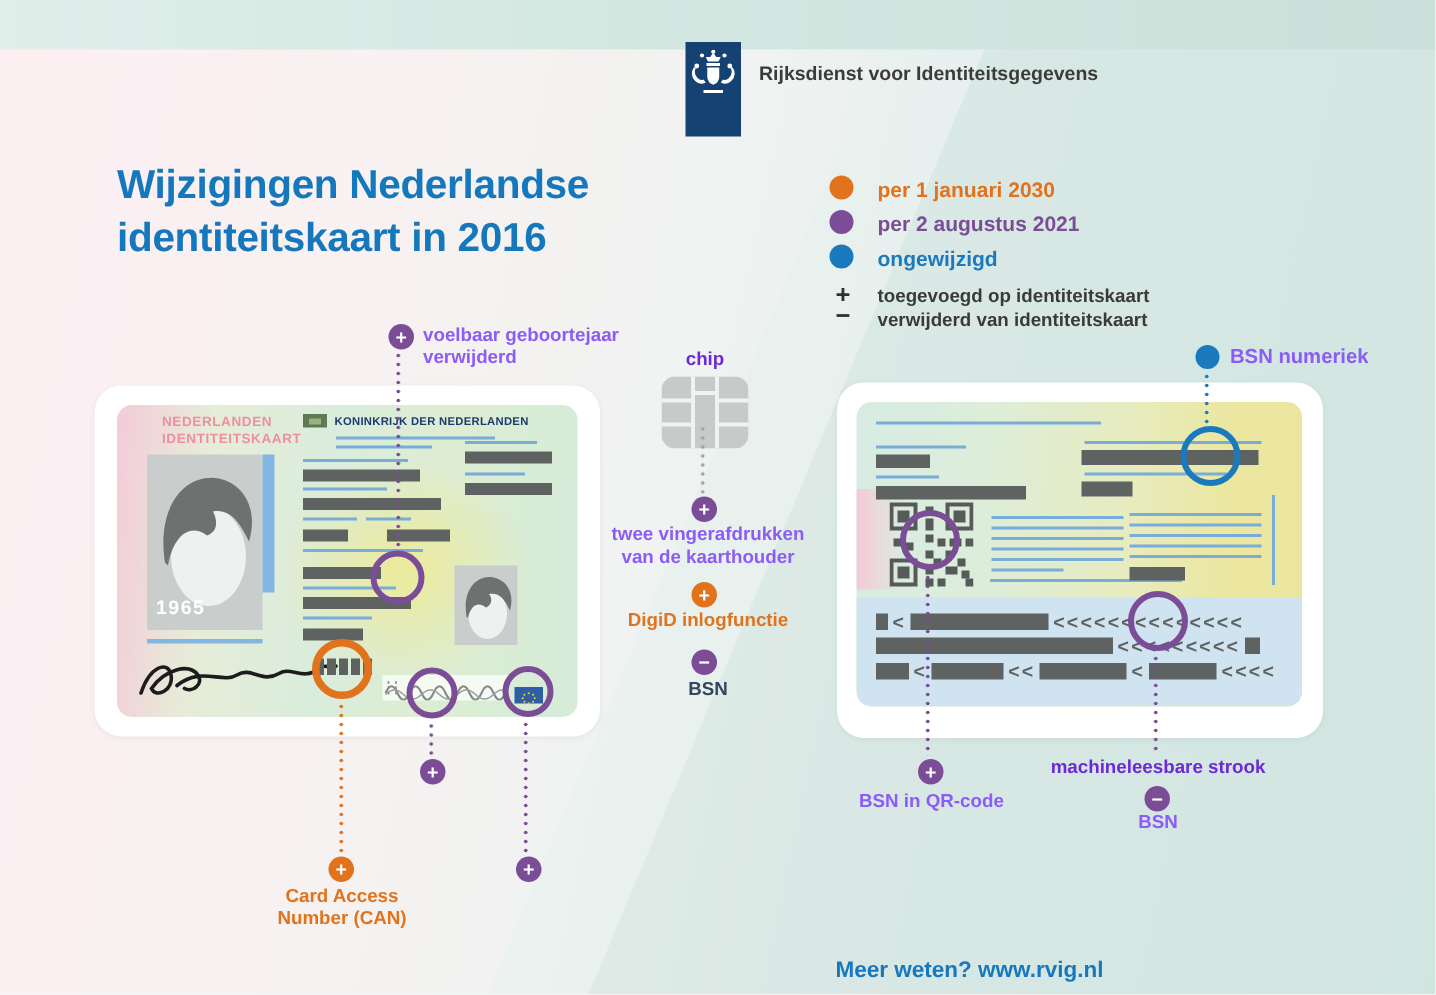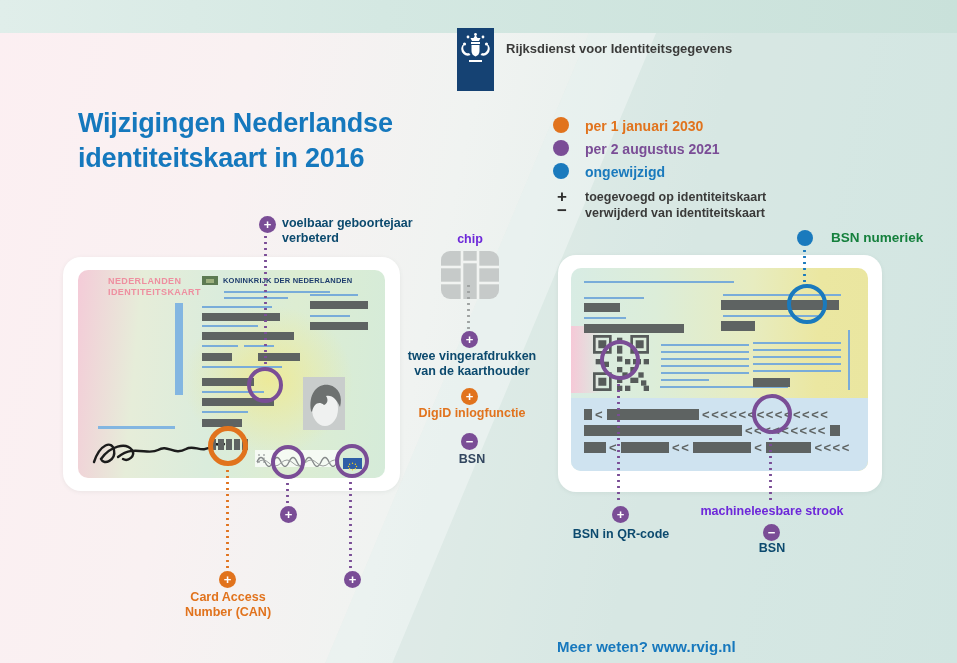--- a/index.html
+++ b/index.html
@@ -49,23 +49,23 @@
   .ring.blue{border-color:#1a7abd;border-width:4.5px;}
   .badge{position:absolute;width:17px;height:17px;border-radius:50%;color:#fff;font-weight:bold;font-size:13px;
          display:flex;align-items:center;justify-content:center;line-height:1;}
   .badge.purple{background:#7a4d96;} .badge.orange{background:#e1731d;}
   .dotv{position:absolute;width:3px;background-repeat:repeat-y;background-size:3px 6px;}
   .dp{background-image:radial-gradient(circle,#7a4d96 1.1px,transparent 1.4px);}
   .do{background-image:radial-gradient(circle,#e1731d 1.1px,transparent 1.4px);}
   .db{background-image:radial-gradient(circle,#1a7abd 1.1px,transparent 1.4px);}
   .dg{background-image:radial-gradient(circle,#9fa3a2 1.1px,transparent 1.4px);}
 
-  .ann{position:absolute;font-weight:bold;font-size:12.5px;line-height:15px;color:#0c4a6e;}
+  .ann{position:absolute;font-weight:bold;font-size:12.5px;line-height:15px;color:#8b5cf6;}
   .ann.center{text-align:center;}
-  .ann.orange{color:#e1731d;} .ann.blue{color:#15803d;margin-left:11px;}
+  .ann.orange{color:#e1731d;} .ann.blue{color:#8b5cf6;}
   .ann.dark{color:#6d28d9;font-weight:600;} .ann.navy{color:#32465f;}
 
   
   .mrz-row{position:absolute;display:flex;align-items:center;gap:3px;height:12px;}
   .mrz-bar{height:11px;background:#5e6362;flex:0 0 auto;}
   .mrz-chev{font-weight:bold;font-size:13px;color:#5e6362;letter-spacing:1.5px;line-height:11px;white-space:nowrap;}
 
   .footer-link{position:absolute;left:557px;top:638px;font-size:15px;font-weight:bold;color:#1778bd;}
 </style>
 </head>
@@ -139,20 +139,27 @@
     <i class="br" style="left:124px;top:108px;width:52px"></i>
     <i class="ln" style="left:124px;top:121px;width:62px"></i>
     <i class="br" style="left:124px;top:128px;width:72px"></i>
     <i class="ln" style="left:124px;top:141px;width:46px"></i>
     <i class="br" style="left:124px;top:149px;width:40px"></i>
     <i class="ln" style="left:232px;top:24px;width:48px"></i>
     <i class="br" style="left:232px;top:31px;width:58px"></i>
     <i class="ln" style="left:232px;top:45px;width:40px"></i>
     <i class="br" style="left:232px;top:52px;width:58px"></i>
 
+    <div class="photo" style="left:20px;top:33px;width:77px;height:117px">
+      <svg width="77" height="117" viewBox="0 0 77 117">
+        <ellipse cx="41" cy="68" rx="25" ry="33" fill="#eff1f0"></ellipse>
+        <path d="M12 72 C6 34 26 12 48 16 C66 20 74 38 68 58 C62 46 56 36 44 38 C48 46 46 52 40 54 C30 46 18 52 14 74 Z" fill="#6d7170"></path>
+      </svg>
+      <span class="year">1965</span>
+    </div>
     <i style="position:absolute;left:97px;top:33px;width:8px;height:92px;background:#83b6e1;display:block"></i>
     <i style="position:absolute;left:20px;top:156px;width:77px;height:3px;background:#83b6e1;display:block"></i>
     <svg style="position:absolute;left:10px;top:158px" width="140" height="46" viewBox="0 0 140 46">
       <path d="M6 34 C12 16 24 12 26 22 C28 32 16 38 13 31 C22 18 38 14 44 22 C48 28 40 34 35 31 M30 29 C46 16 60 28 70 22 C80 16 86 28 98 21 C106 16 114 26 124 18 C130 13 134 20 136 16" fill="none" stroke="#1c1c1c" stroke-width="2.4" stroke-linecap="round"></path>
     </svg>
     <i class="br" style="left:132px;top:169px;width:6px;height:11px"></i>
     <i class="br" style="left:140px;top:169px;width:6px;height:11px"></i>
     <i class="br" style="left:148px;top:169px;width:6px;height:11px"></i>
     <i class="br" style="left:156px;top:169px;width:6px;height:11px"></i>
     <i class="br" style="left:164px;top:169px;width:6px;height:11px"></i>
@@ -297,21 +304,21 @@
   <div class="badge orange" style="left:461px;top:388px">+</div>
   <div class="badge purple" style="left:461px;top:433px">−</div>
   <div class="badge purple" style="left:280px;top:506px">+</div>
   <div class="badge orange" style="left:219px;top:571px">+</div>
   <div class="badge purple" style="left:344px;top:571px">+</div>
   <div class="badge purple" style="left:612px;top:506px">+</div>
   <div class="badge purple" style="left:763px;top:524px">−</div>
 
   <div class="ann" style="left:282px;top:216px">
     <div>voelbaar geboortejaar</div>
-    <div>verbeterd</div>
+    <div>verwijderd</div>
   </div>
   <div class="ann center" style="left:402px;top:349px;width:140px">
     <div>twee vingerafdrukken</div>
     <div>van de kaarthouder</div>
   </div>
   <div class="ann center orange" style="left:402px;top:406px;width:140px">DigiD inlogfunctie</div>
   <div class="ann center navy" style="left:402px;top:452px;width:140px">BSN</div>
   <div class="ann center orange" style="left:158px;top:590px;width:140px">
     <div>Card Access</div>
     <div>Number (CAN)</div>

